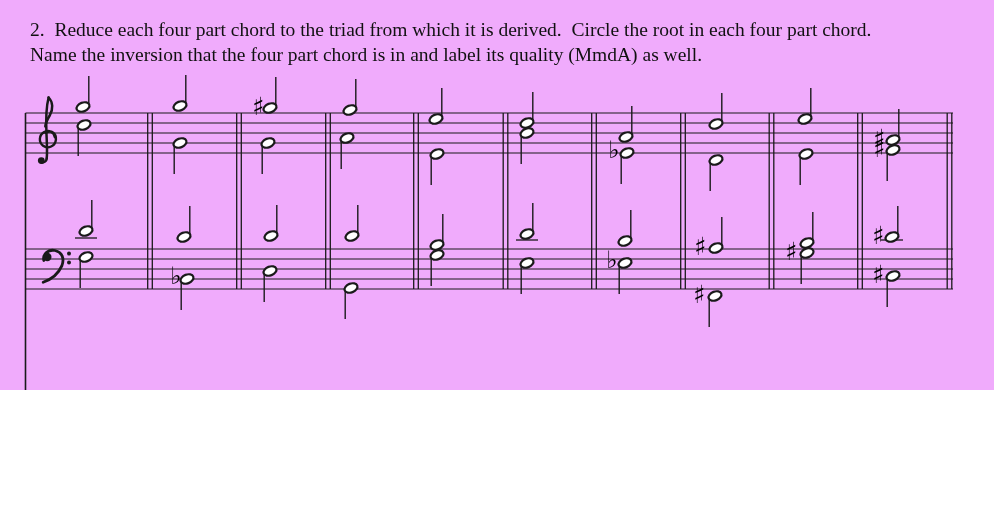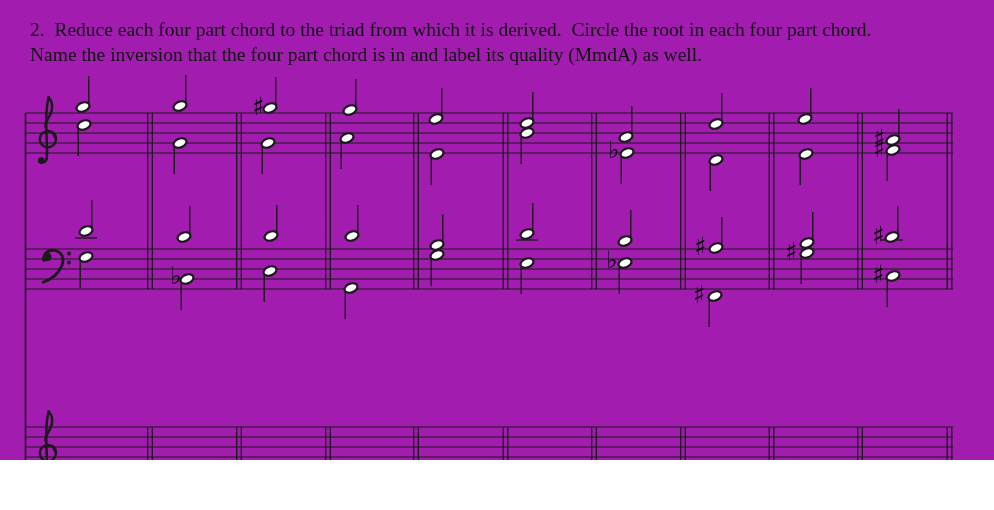--- a/index.html
+++ b/index.html
@@ -1,16 +1,16 @@
 <!DOCTYPE html>
 <html><head>
 <meta charset="utf-8">
 <style>
   html,body{margin:0;padding:0;background:#ffffff;}
-  .page{position:relative;width:994px;height:460px;background:#a21caf;overflow:hidden;
+  .page{position:relative;width:994px;height:390px;background:#f0abfc;overflow:hidden;
         font-family:"Liberation Serif", serif;}
   svg text.instr{font-family:"Liberation Serif", serif;fill:#111;white-space:pre;}
   svg text.acc{font-family:"DejaVu Sans", sans-serif;fill:#000;}
 </style>
 </head>
 <body>
 
 <div class="page">
   <svg id="sheet" width="994" height="510" viewBox="0 0 994 510" xmlns="http://www.w3.org/2000/svg">
     <text class="instr" x="30" y="36" font-size="19.5" style="white-space:pre">2.  Reduce each four part chord to the triad from which it is derived.  Circle the root in each four part chord.</text>

